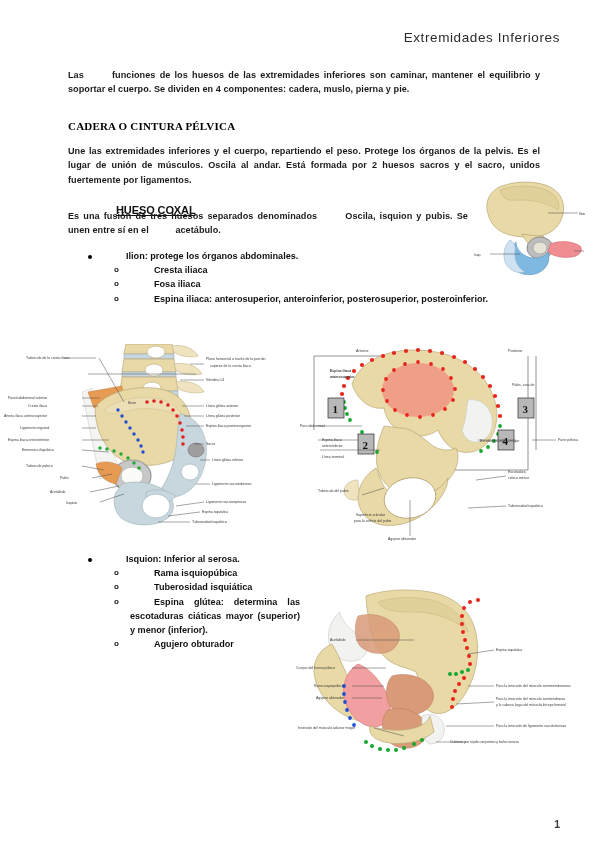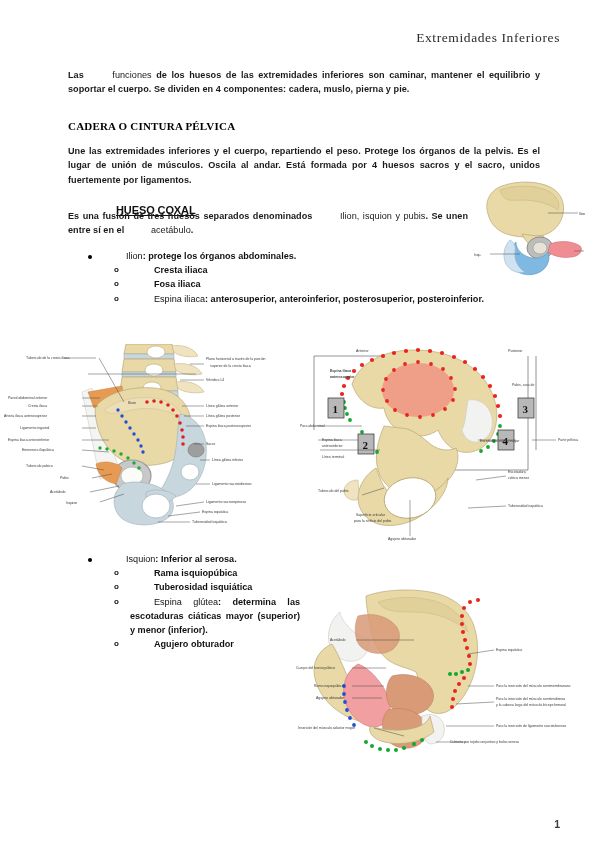--- a/index.html
+++ b/index.html
@@ -10,38 +10,38 @@
     color:#111;
     -webkit-font-smoothing:antialiased;
   }
   .page{position:absolute;inset:0;width:600px;height:848px;background:#fff;}
 
   
   .doc-header{
     position:absolute;left:0;right:40px;top:30px;
     text-align:right;
     font-size:13.5px;letter-spacing:.6px;color:#2b2b2b;
-    font-family:Liberation Serif, serif;font-weight:400;
+    font-family:Liberation Sans, sans-serif;font-weight:400;
   }
 
   
   .col{position:absolute;left:68px;width:472px;}
   p.body{
     margin:0;font-size:9.1px;line-height:14.3px;text-align:justify;
     font-weight:600;letter-spacing:.05px;color:#1a1a1a;
   }
   h2.section{
     margin:0;font-family:"Liberation Serif", serif;
     font-size:11px;font-weight:700;letter-spacing:.2px;color:#000;
   }
   h3.sub{
     margin:8px;font-size:11px;font-weight:700;text-decoration:underline;
     letter-spacing:-.1px;color:#111;padding-left:40px;
   }
-  b{font-weight:400;padding-left:24px;}
+  b{font-weight:700;padding-left:24px;}
 
   
   ul.lvl1{margin:8px;padding:0;list-style:none;}
   ul.lvl1>li{
     position:relative;padding-left:26px;margin-bottom:1px;
     font-size:9.1px;line-height:14.2px;font-weight:600;
   }
   ul.lvl1>li::before{
     content:"";position:absolute;left:12px;top:5.5px;
     width:4px;height:4px;border-radius:50%;background:#000;
@@ -98,29 +98,29 @@
   <div class="col" style="top:68px;">
     <p class="body">
       <span>Las <b>funciones</b> de los huesos de las extremidades inferiores son caminar, mantener el equilibrio y soportar el cuerpo. Se dividen en 4 componentes: cadera, muslo, pierna y pie.</span>
     </p>
   </div>
 
   <div class="col" style="top:120px;">
     <h2 class="section">CADERA O CINTURA PÉLVICA</h2>
   </div>
   <div class="col" style="top:144px;">
-    <p class="body">Une las extremidades inferiores y el cuerpo, repartiendo el peso. Protege los órganos de la pelvis. Es el lugar de unión de músculos. Oscila al andar. Está formada por 4 huesos sacros y el sacro, unidos fuertemente por ligamentos.</p>
+    <p class="body">Une las extremidades inferiores y el cuerpo, repartiendo el peso. Protege los órganos de la pelvis. Es el lugar de unión de músculos. Oscila al andar. Está formada por 2 huesos sacros y el sacro, unidos fuertemente por ligamentos.</p>
   </div>
 
   <div class="col" style="top:196px;">
     <h3 class="sub">HUESO COXAL</h3>
   </div>
   <div class="col" style="top:209px;width:400px;">
     <p class="body">
-      <span>Es una fusión de tres huesos separados denominados <b>Ilion, isquion y pubis</b>. Se unen entre sí en el <b>acetábulo</b>.</span>
+      <span>Es una fusión de tres huesos separados denominados <b>Oscila, isquion y pubis</b>. Se unen entre sí en el <b>acetábulo</b>.</span>
     </p>
   </div>
 
   <div class="col" style="top:241px;width:460px;">
     <ul class="lvl1">
       <li>
         <b>Ilion</b><span>: protege los órganos abdominales.</span>
         <ul class="lvl2">
           <li><b></b><span>Cresta iliaca</span></li>
           <li><b></b><span>Fosa iliaca</span></li>

